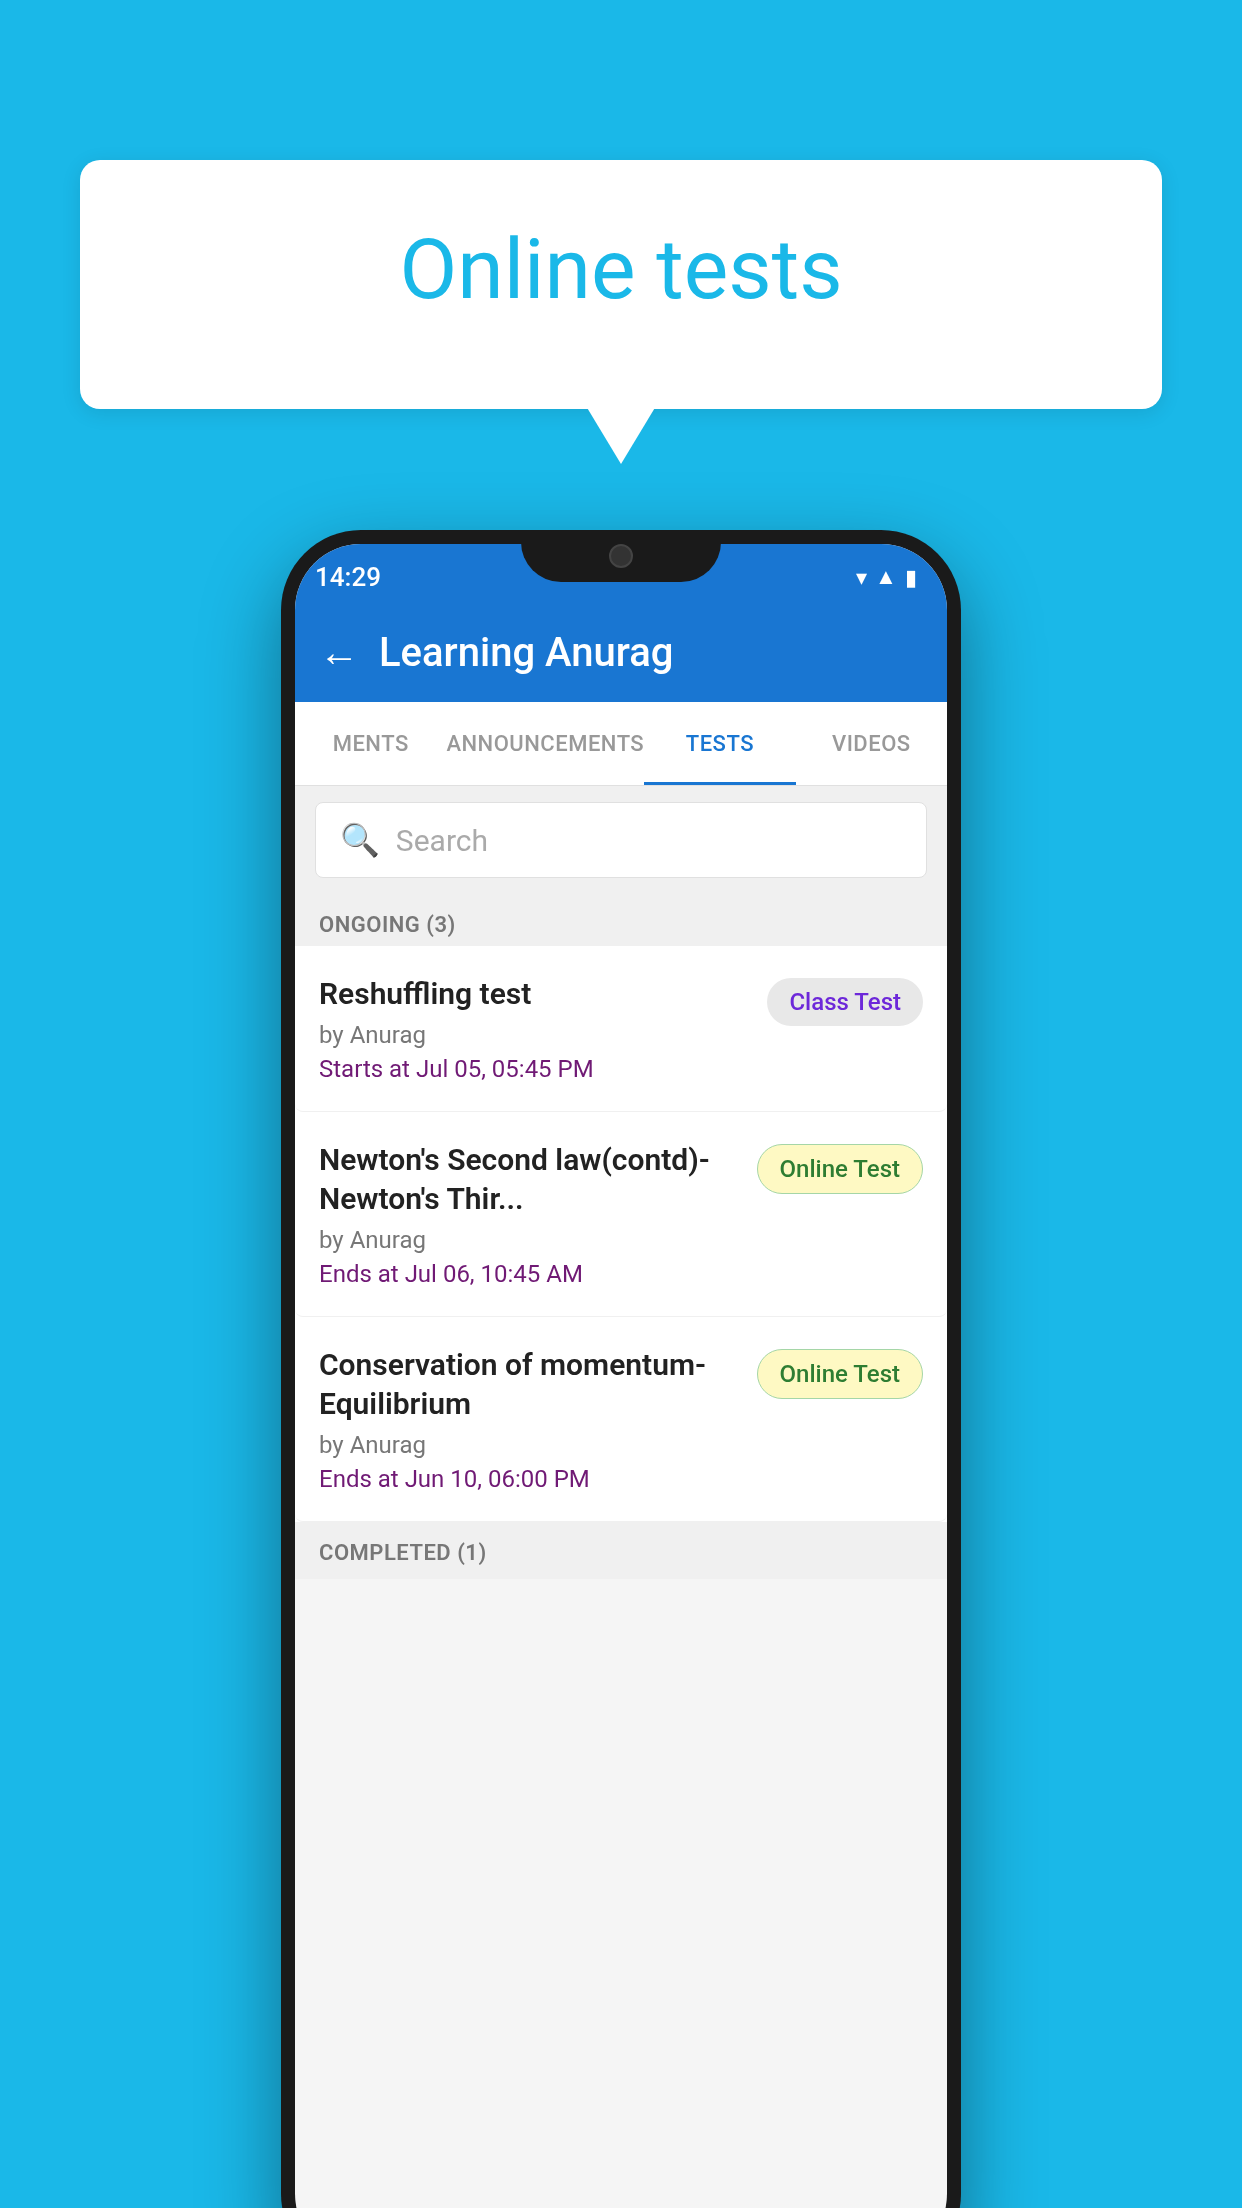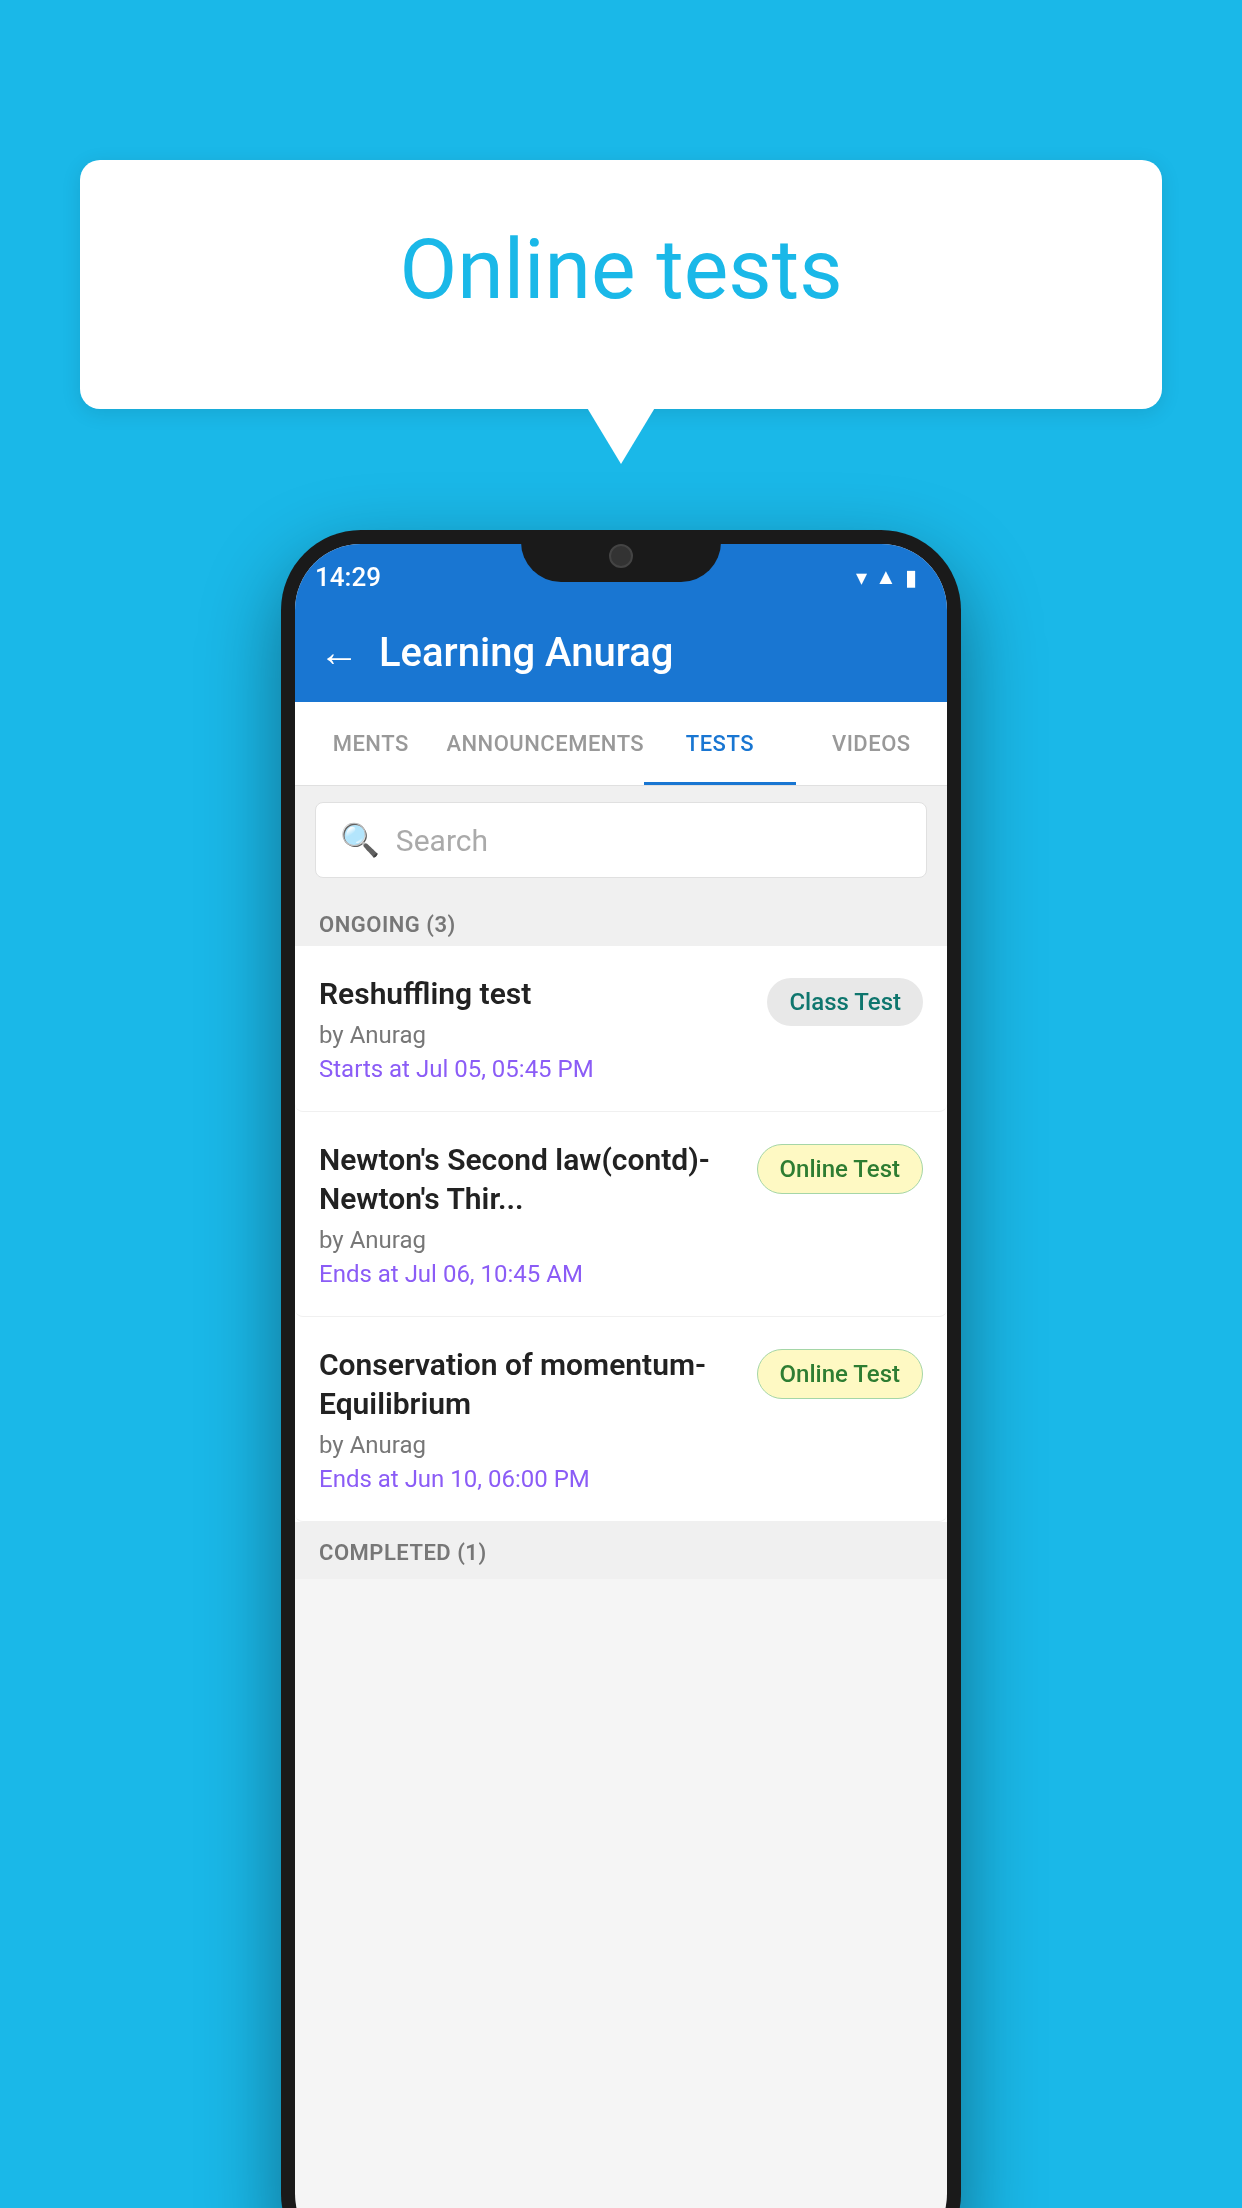--- a/index.html
+++ b/index.html
@@ -267,36 +267,36 @@
     }
 
     .test-author {
       font-size: 24px;
       color: #777;
       margin-bottom: 6px;
     }
 
     .test-time {
       font-size: 24px;
-      color: #8b5cf6;
+      color: #701a75;
     }
 
     .test-badge {
       padding: 10px 22px;
       border-radius: 30px;
       font-size: 24px;
       font-weight: 500;
       white-space: nowrap;
       flex-shrink: 0;
       margin-top: 4px;
     }
 
     .badge-class-test {
       background: #e8e8e8;
-      color: #0f766e;
+      color: #6d28d9;
     }
 
     .badge-online-test {
       background: #fef9c3;
       color: #2e7d32;
       border: 1px solid #a5d6a7;
     }
 
     
     .completed-header {

